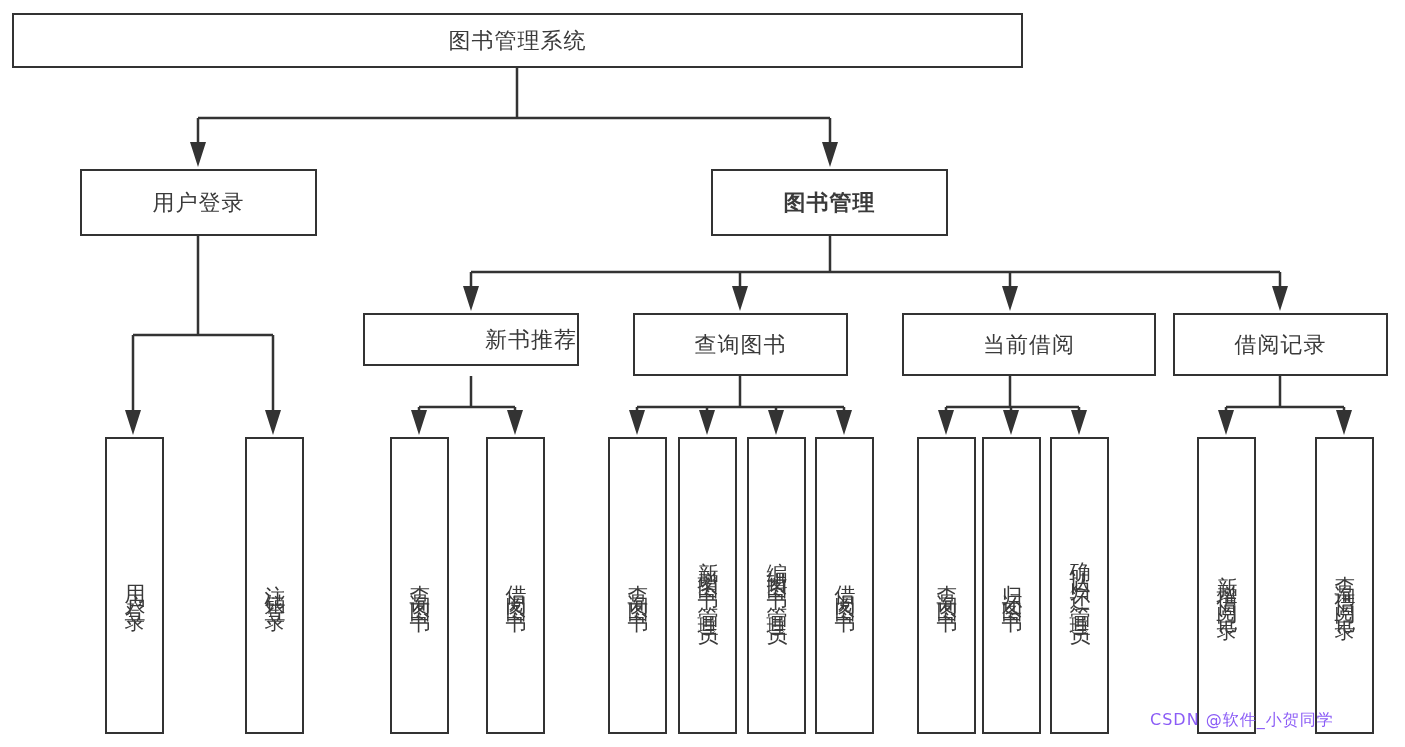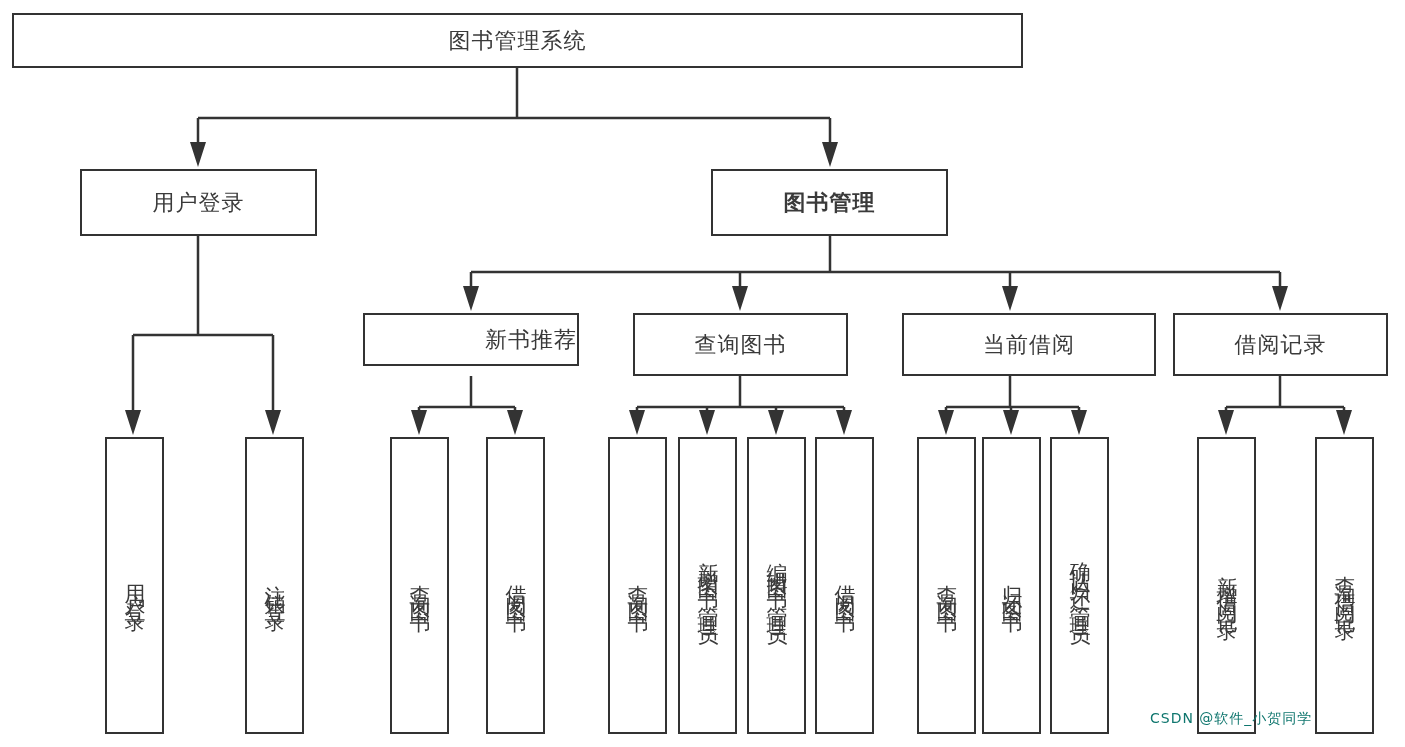--- a/index.html
+++ b/index.html
@@ -54,22 +54,22 @@
     font-size: 21px;
     letter-spacing: 9px;
     color: #3a3a3a;
     white-space: nowrap;
     line-height: 1;
   }
   .watermark {
     position: absolute;
     left: 1150px;
     top: 710px;
-    font-size: 14px;
-    color: #0f766e;
+    font-size: 16px;
+    color: #8b5cf6;
     letter-spacing: 1px;
     z-index: 3;
     white-space: nowrap;
   }
 </style>
 </head>
 <body>
 
 <div id="canvas">
 

